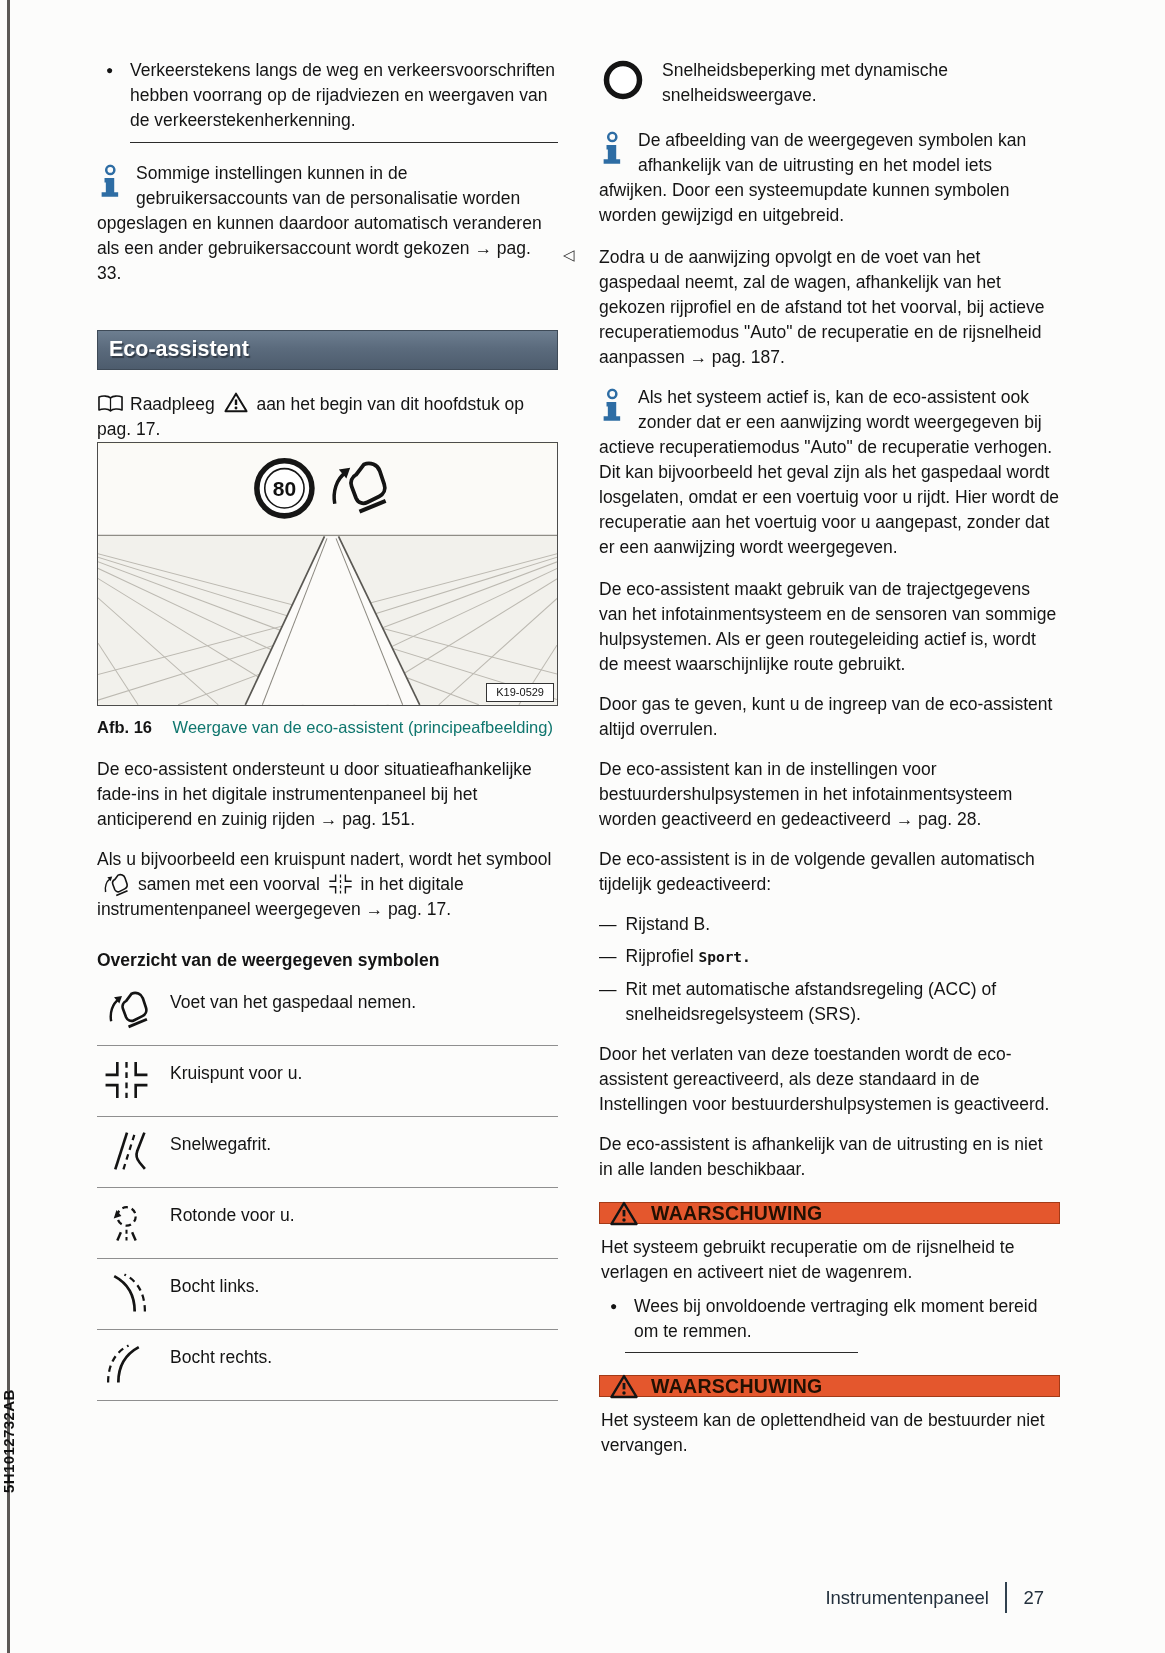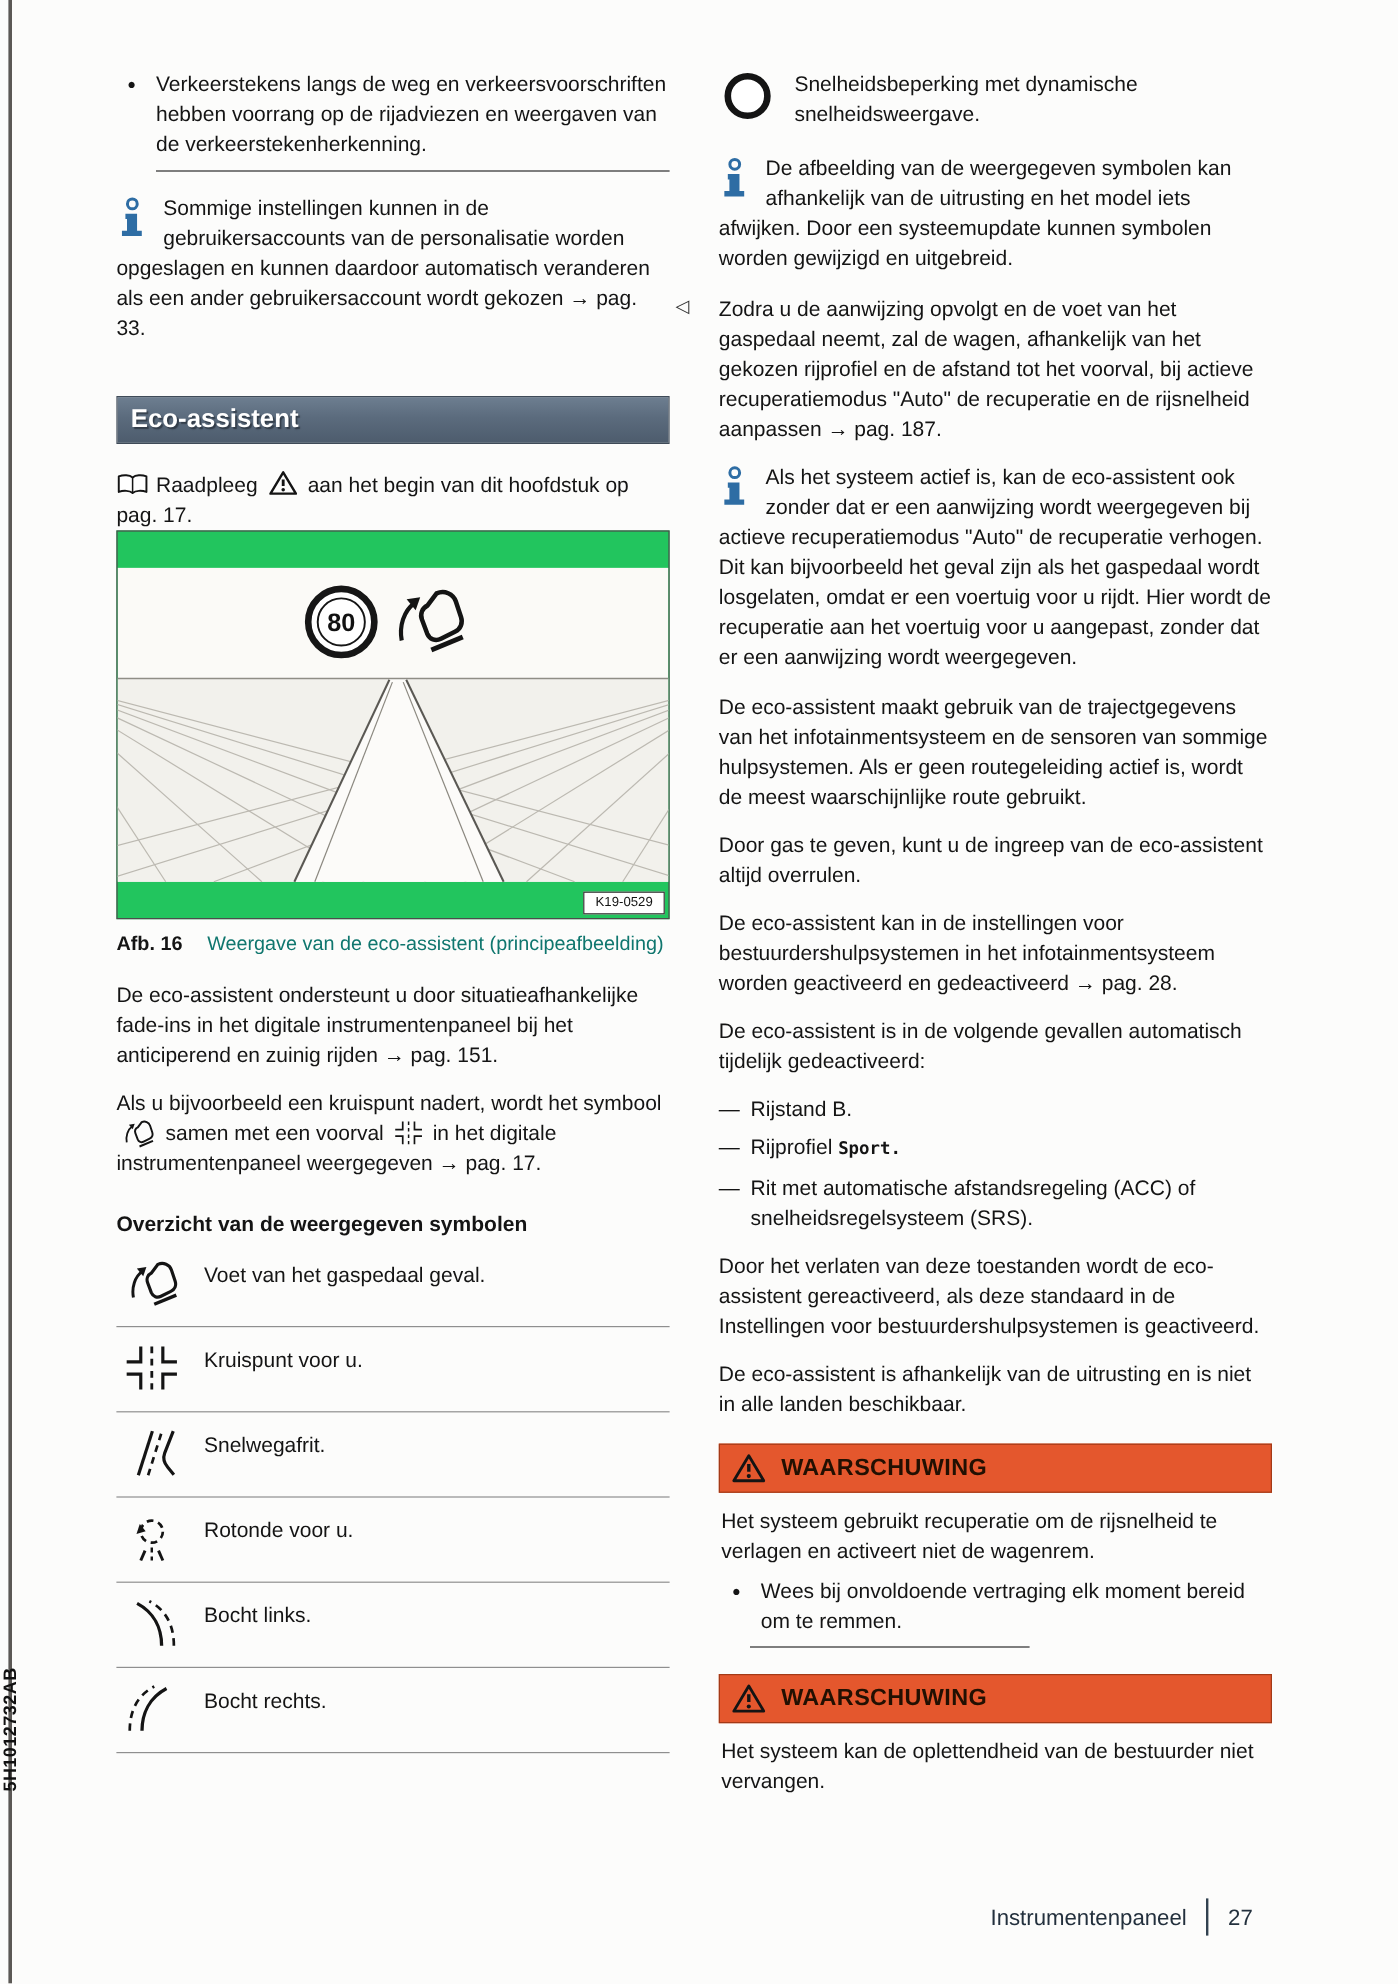--- a/index.html
+++ b/index.html
@@ -33,21 +33,21 @@
   }
 
   .ref-line { font-weight:normal; }
   .inline-icon { display:inline-block; }
   .book-ic { width:27px; height:20px; margin-right:6px; vertical-align:-4px; }
   .tri-ic { width:24px; height:21px; margin:0 4px; vertical-align:-3px; }
   .foot-inline { width:30px; height:25px; vertical-align:-7px; margin:0 3px; }
   .cross-inline { width:25px; height:22px; vertical-align:-5px; margin:0 3px; }
 
   figure { margin:0 0 18px 0; }
-  .fig-frame { position:relative; width:461px; height:324px; border:1.5px solid #4c4c4c; background:#22c55e; }
+  .fig-frame { position:relative; width:461px; height:264px; border:1.5px solid #4c4c4c; background:#fef9c3; }
   .fig-frame svg.fig-svg { width:100%; height:100%; display:block; }
   .fig-code {
     position:absolute; right:3px; bottom:3px;
     border:1px solid #333; background:#fff;
     font-size:11px; line-height:15px; padding:1px 9px;
   }
   figcaption { margin-top:10px; font-size:16.5px; line-height:23px; }
   .fig-label { font-weight:bold; margin-right:16px; }
   .fig-caption-text { color:#0f766e; }
 
@@ -66,21 +66,21 @@
 
   .dash-list { margin:0 0 15px 0; }
   .dash-row { display:flex; gap:9px; margin-bottom:7px; }
   .dash-marker { flex:0 0 17px; }
   .setting-value { font-family:"DejaVu Sans Mono", monospace; font-size:14.5px; font-weight:bold; }
 
   .warning-box { margin-bottom:22px; }
   .warning-bar {
     display:flex; align-items:center; gap:13px;
     background:#e4572d; border:1px solid #a33a17;
-    padding:4px 10px; height:41px;
+    padding:4px 10px; height:22px;
   }
   .warning-bar svg { width:28px; height:25px; }
   .warning-title { font-weight:bold; font-size:19.5px; color:#221002; letter-spacing:.3px; }
   .warning-body { padding:11px 2px 0 2px; }
   .warning-bullet { display:flex; gap:11px; padding-left:9px; margin-top:9px; }
   .warning-bullet .bullet-marker { flex:0 0 13px; }
   .sub-rule { width:233px; border-bottom:1.6px solid #2b2b2b; margin:8px 0 0 24px; }
 
   .footer { position:absolute; right:121px; bottom:40px; display:flex; align-items:center; gap:16px; font-size:18.5px; color:#23303d;margin-left:24px; }
   .footer-divider { width:2.5px; height:31px; background:#31414f; }
@@ -242,21 +242,21 @@
       </p>
 
       <div class="sym-heading">Overzicht van de weergegeven symbolen</div>
 
       <div class="symbol-row">
         <span class="sym-icon">
             <svg viewBox="0 0 46 40">
               <use href="#icon-foot"></use>
             </svg>
           </span>
-        <span class="sym-label">Voet van het gaspedaal geval.</span>
+        <span class="sym-label">Voet van het gaspedaal nemen.</span>
       </div>
       <div class="symbol-row">
         <span class="sym-icon">
             <svg viewBox="0 0 46 40">
               <use href="#icon-crossroad"></use>
             </svg>
           </span>
         <span class="sym-label">Kruispunt voor u.</span>
       </div>
       <div class="symbol-row">

